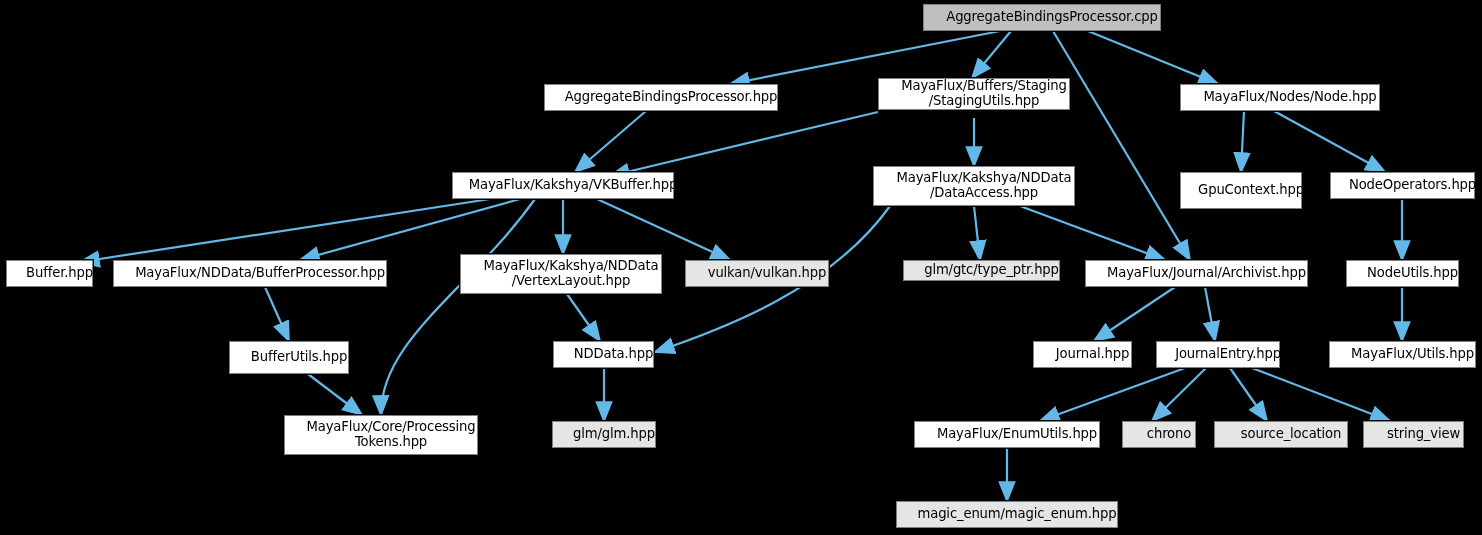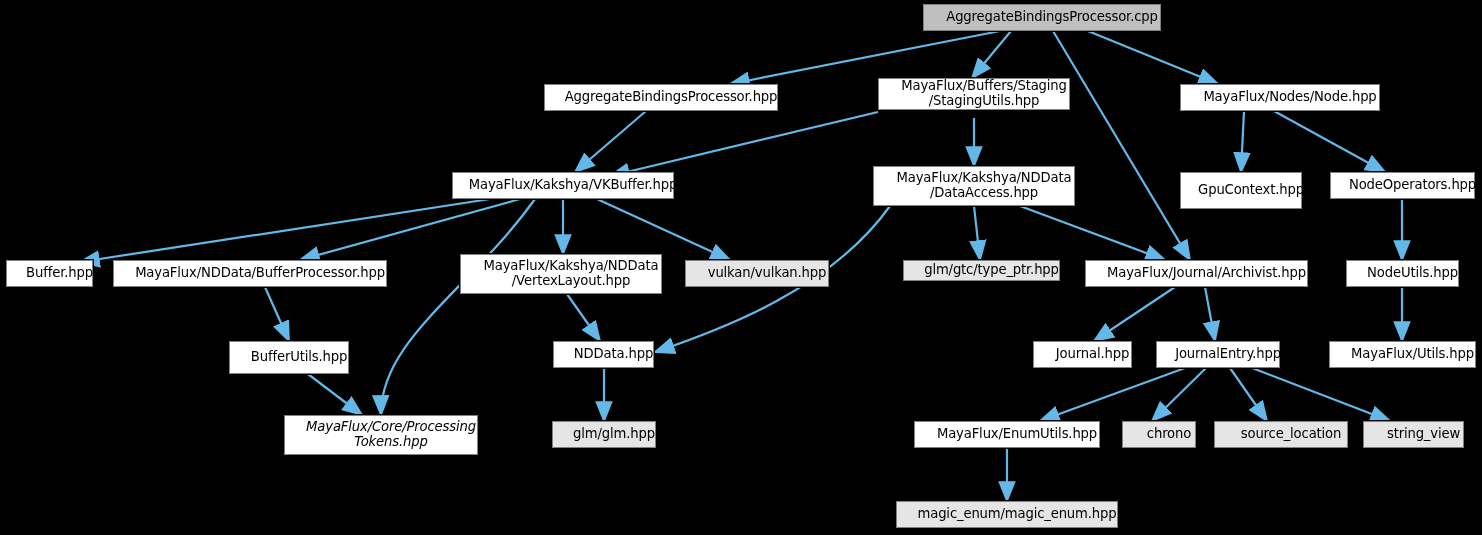--- a/index.html
+++ b/index.html
@@ -111,21 +111,21 @@
 /VertexLayout.hpp</span></div>
       <div class="node ext" style="left: 685px; top: 260px; width: 144px; height: 27px;"><span class="nlabel">vulkan/vulkan.hpp</span></div>
       <div class="node ext" style="left: 903px; top: 260px; width: 157px; height: 21px;"><span class="nlabel">glm/gtc/type_ptr.hpp</span></div>
       <div class="node" style="left: 1085px; top: 260px; width: 223px; height: 27px;"><span class="nlabel">MayaFlux/Journal/Archivist.hpp</span></div>
       <div class="node" style="left: 1346px; top: 260px; width: 113px; height: 27px;"><span class="nlabel">NodeUtils.hpp</span></div>
       <div class="node" style="left: 229px; top: 341px; width: 120px; height: 33px;"><span class="nlabel">BufferUtils.hpp</span></div>
       <div class="node" style="left: 553px; top: 341px; width: 101px; height: 27px;"><span class="nlabel">NDData.hpp</span></div>
       <div class="node" style="left: 1033px; top: 341px; width: 99px; height: 27px;"><span class="nlabel">Journal.hpp</span></div>
       <div class="node" style="left: 1156px; top: 341px; width: 124px; height: 27px;"><span class="nlabel">JournalEntry.hpp</span></div>
       <div class="node" style="left: 1329px; top: 341px; width: 147px; height: 27px;"><span class="nlabel">MayaFlux/Utils.hpp</span></div>
-      <div class="node" style="left: 284px; top: 415px; width: 194px; height: 40px; font-style: italic;"><span class="nlabel">MayaFlux/Core/Processing
+      <div class="node" style="left: 284px; top: 415px; width: 194px; height: 40px;"><span class="nlabel">MayaFlux/Core/Processing
 Tokens.hpp</span></div>
       <div class="node ext" style="left: 552px; top: 421px; width: 104px; height: 27px;"><span class="nlabel">glm/glm.hpp</span></div>
       <div class="node" style="left: 914px; top: 421px; width: 186px; height: 27px;"><span class="nlabel">MayaFlux/EnumUtils.hpp</span></div>
       <div class="node ext" style="left: 1122px; top: 421px; width: 74px; height: 27px; justify-content: center;"><span class="nlabel">chrono</span></div>
       <div class="node ext" style="left: 1214px; top: 421px; width: 134px; height: 27px; justify-content: center;"><span class="nlabel">source_location</span></div>
       <div class="node ext" style="left: 1363px; top: 421px; width: 101px; height: 27px; justify-content: center;"><span class="nlabel">string_view</span></div>
       <div class="node ext" style="left: 896px; top: 501px; width: 222px; height: 27px;"><span class="nlabel">magic_enum/magic_enum.hpp</span></div>
     </div>
 </div>
 

